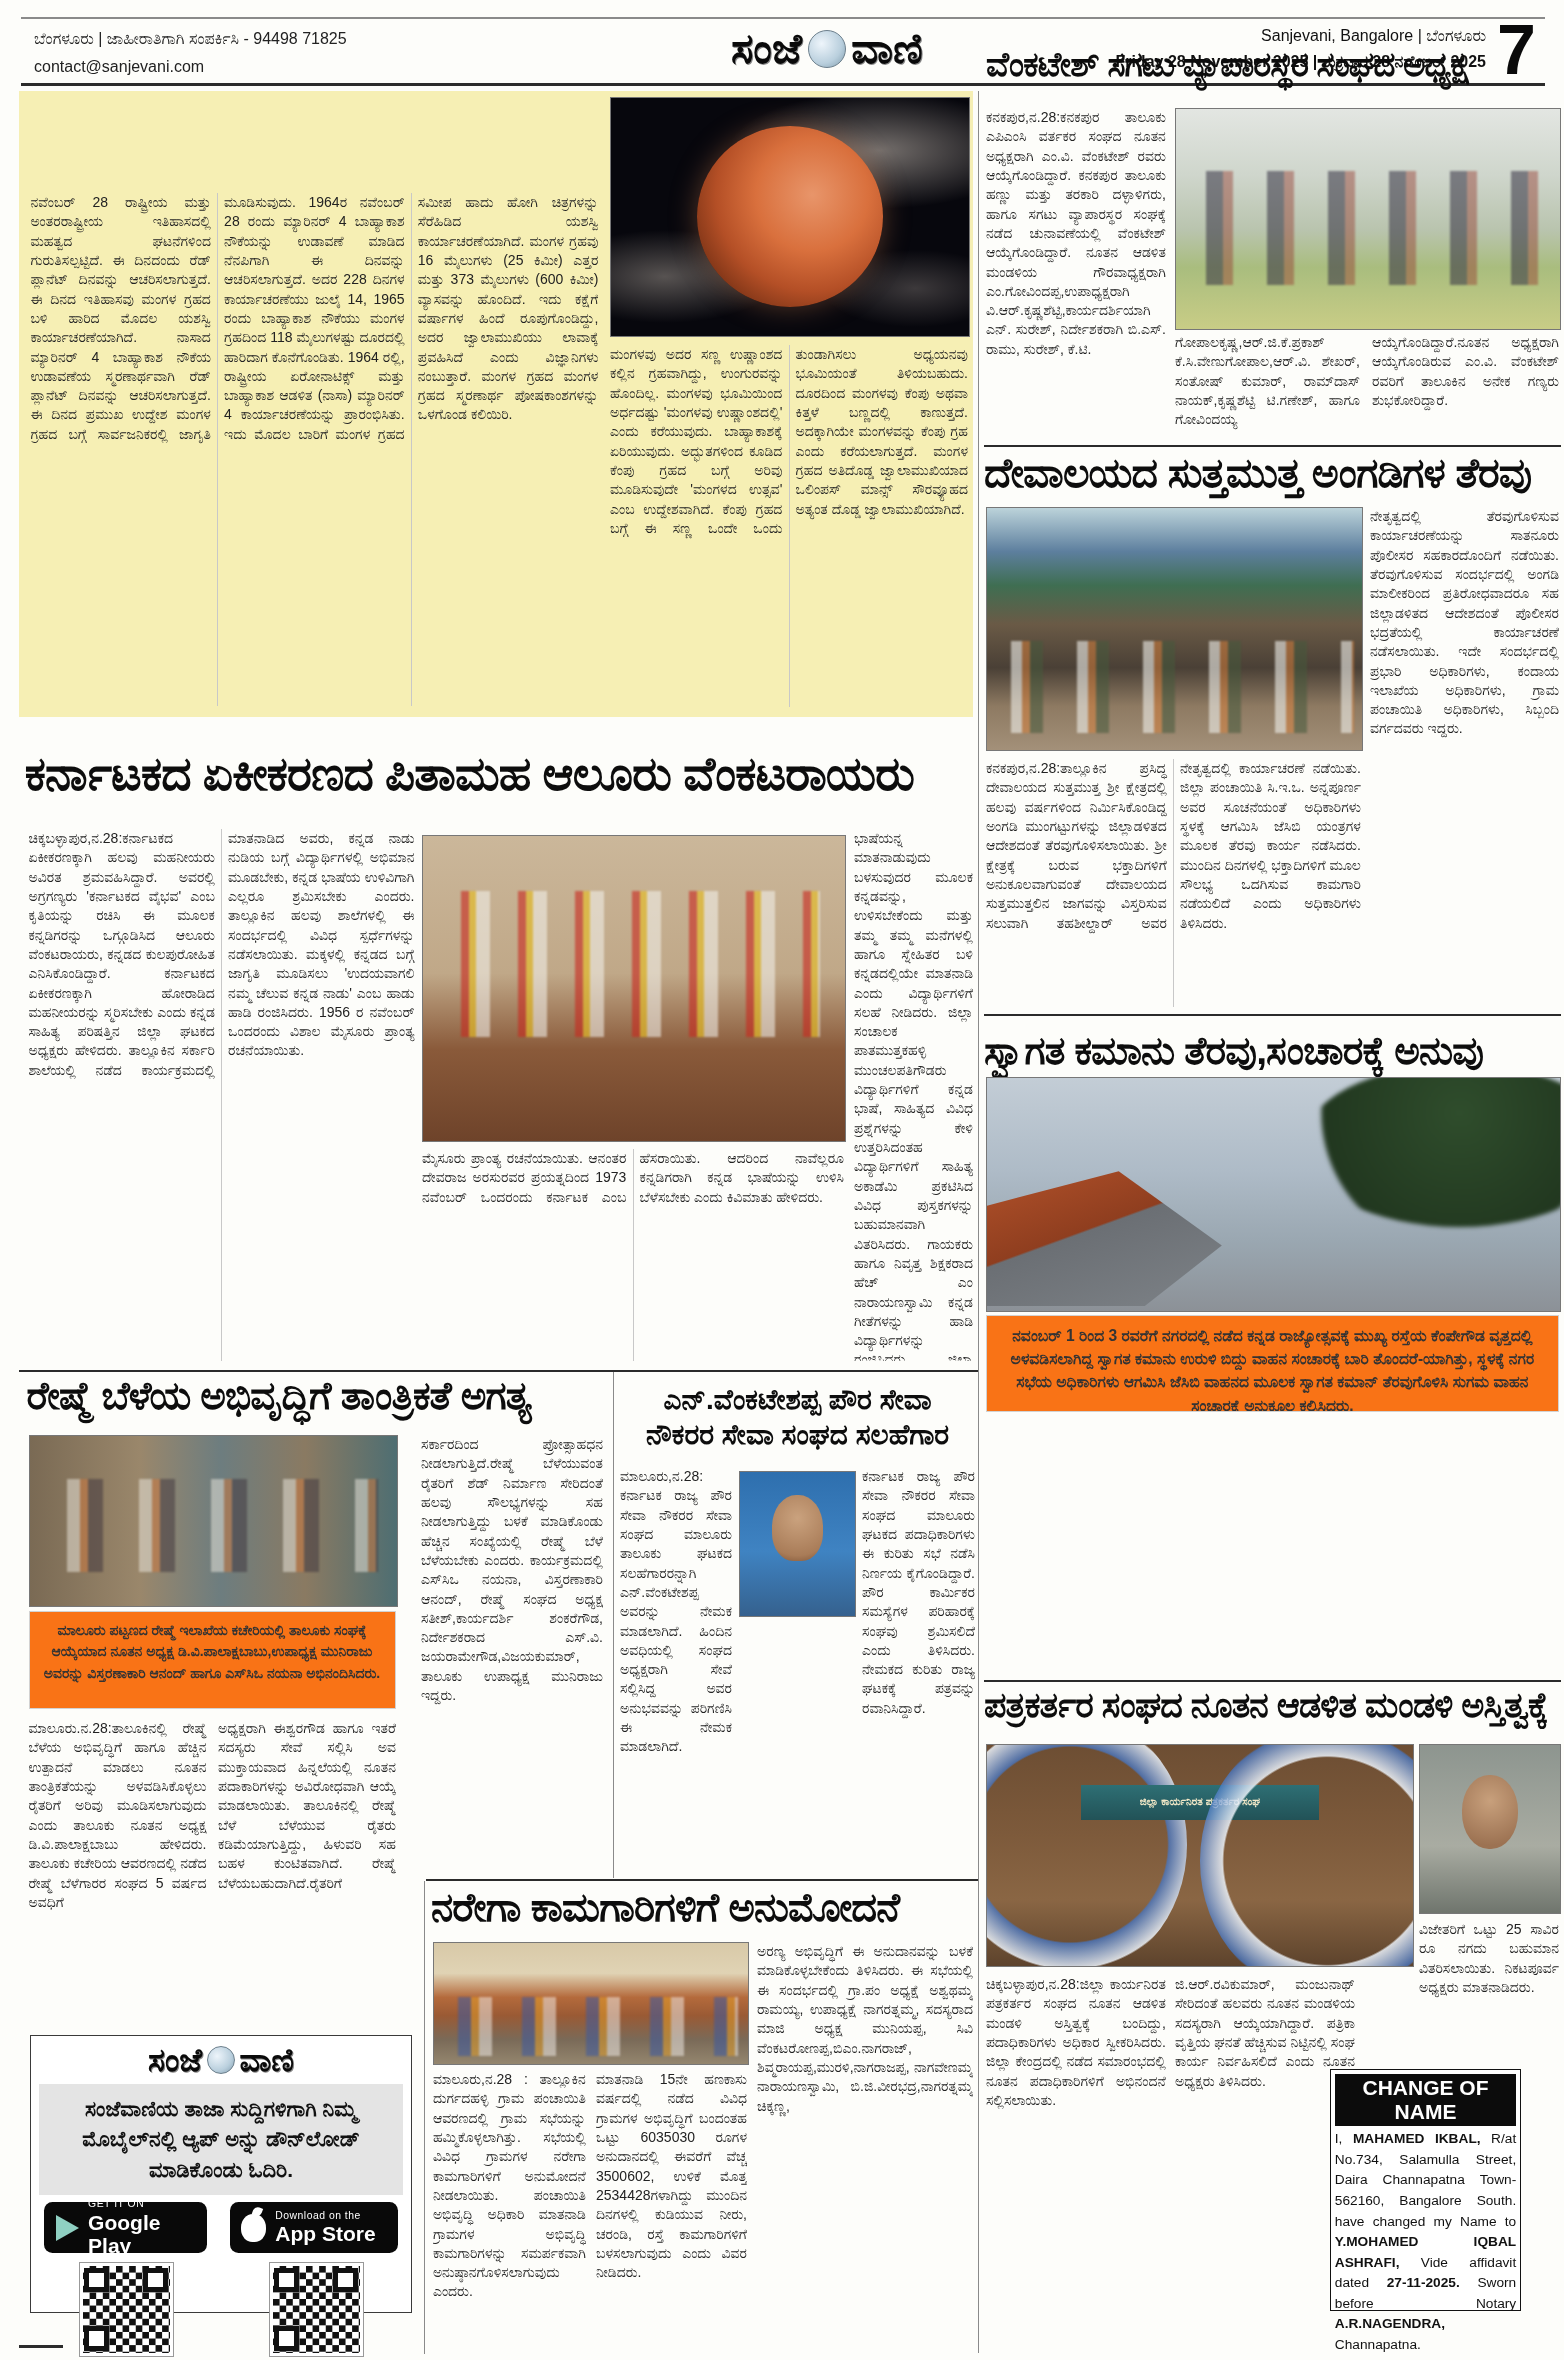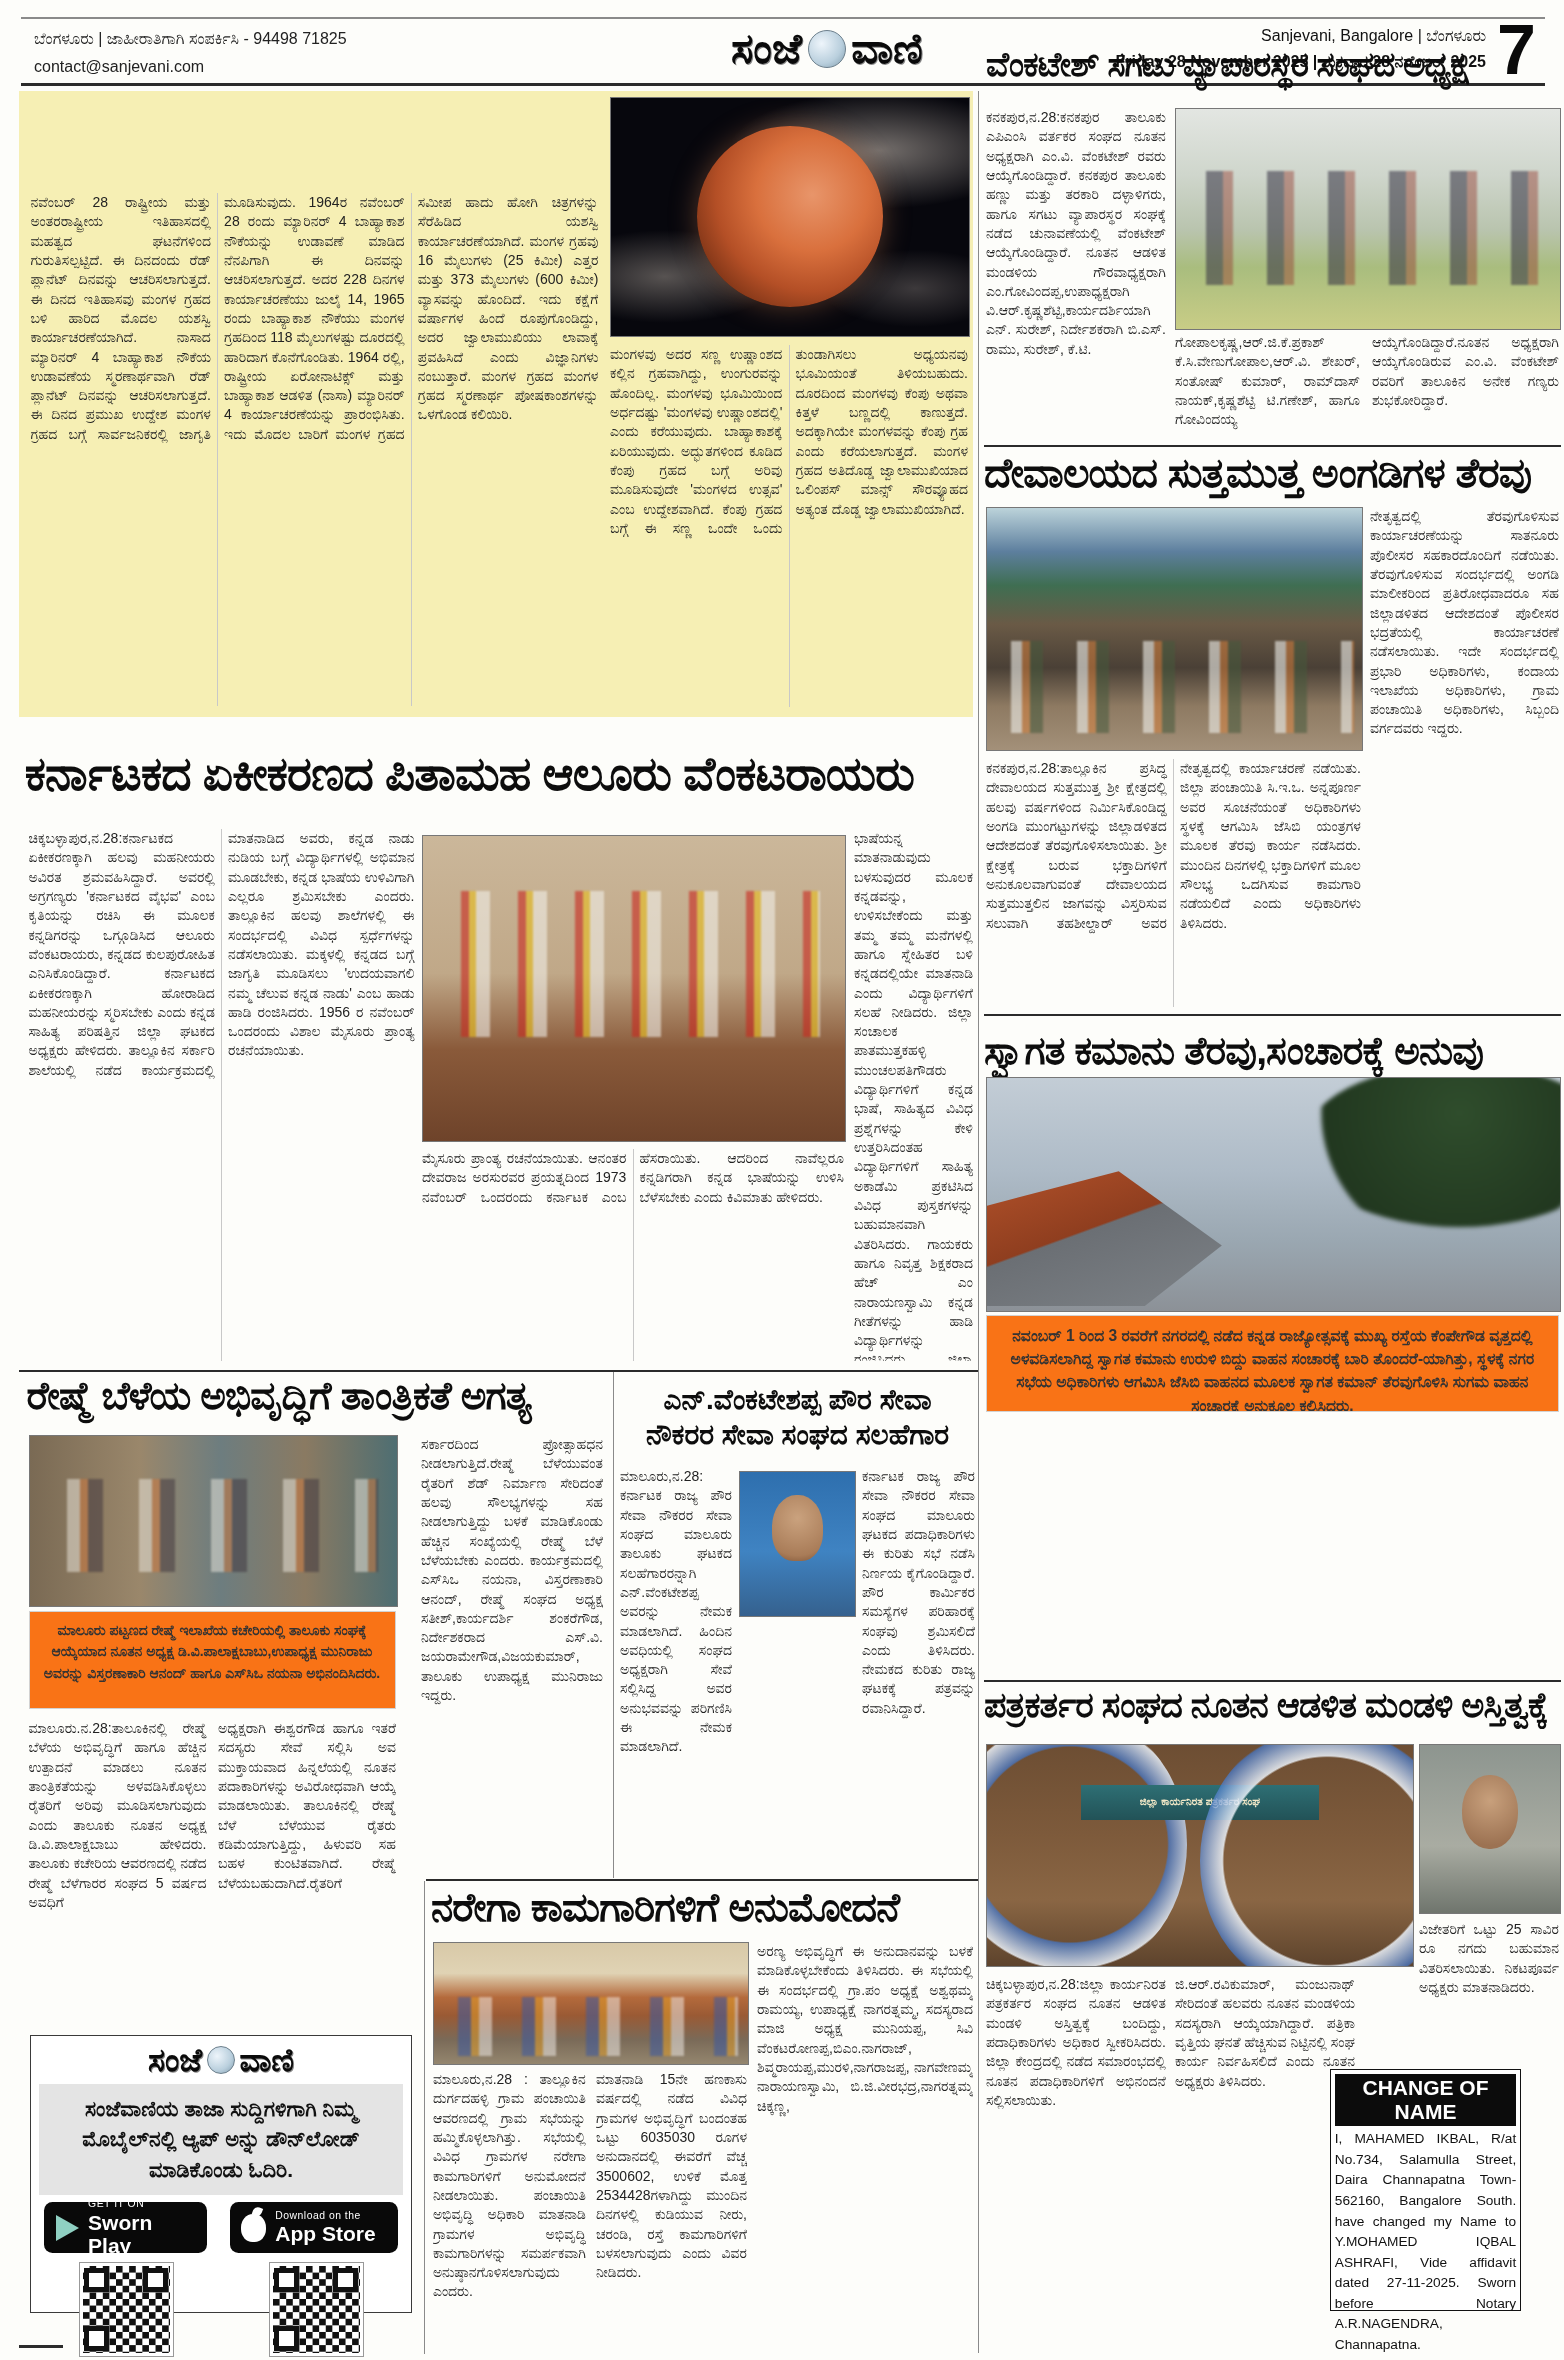--- a/index.html
+++ b/index.html
@@ -92,21 +92,21 @@
   .qr{background:
       repeating-conic-gradient(#111 0% 25%, #fff 0% 50%) 0 0/13.2px 13.2px;position:relative;border:3.8px solid #fff;
       outline:0.9px solid #999;}
   .qr i{position:absolute;width:24.6px;height:24.6px;border:5.7px solid #111;background:#fff;box-sizing:border-box;}
   .qr i.tl{left:1.9px;top:1.9px;} .qr i.tr{right:1.9px;top:1.9px;} .qr i.bl{left:1.9px;bottom:1.9px;}
   
   #con-box{border:1.9px solid #111;background:#fff;padding:3.8px;box-sizing:border-box;}
   #con-head{background:#0c0c0c;color:#fff;font-weight:bold;font-size:21px;text-align:center;
       letter-spacing:0;padding:1.9px 0;}
   #con-body{font-size:13.7px;line-height:1.5;text-align:justify;color:#111;padding-top:3.8px;}
-  #con-body b{font-weight:normal;}
+  #con-body b{font-weight:bold;}
 </style>
 </head>
 <body>
 
 <div id="page">
 
   <div class="abs hair" style="left:21px;top:17px;width:1524px;height:1.9px;"></div>
   <div class="abs" id="hdr-contact" style="left:34px;top:24.6px;width:492px;">
     <div>ಬೆಂಗಳೂರು  |  ಜಾಹೀರಾತಿಗಾಗಿ ಸಂಪರ್ಕಿಸಿ - 94498 71825</div>
     <div>contact@sanjevani.com</div>
@@ -219,21 +219,21 @@
       <span class="mast-txt" style="font-size:32px;">ಸಂಜೆ</span>
       <span class="mast-orb" style="width:28px;height:28px;"></span>
       <span class="mast-txt" style="font-size:32px;">ವಾಣಿ</span>
     </div>
     <div class="promo-grey" style="margin:5.7px 7.6px;">ಸಂಜೆವಾಣಿಯ ತಾಜಾ ಸುದ್ದಿಗಳಿಗಾಗಿ ನಿಮ್ಮ ಮೊಬೈಲ್‌ನಲ್ಲಿ ಆ್ಯಪ್ ಅನ್ನು ಡೌನ್‌ಲೋಡ್ ಮಾಡಿಕೊಂಡು ಓದಿರಿ.</div>
     <div style="display:flex;justify-content:space-between;padding:1.9px 13.2px;">
       <div class="badge" style="width:163px;">
         <span class="play-tri"></span>
         <span>
           <div class="tag">GET IT ON</div>
-          <div class="store">Sworn Play</div>
+          <div class="store">Google Play</div>
         </span>
       </div>
       <div class="badge" style="width:168px;">
         <span class="apple-glyph"></span>
         <span>
           <div class="tag">Download on the</div>
           <div class="store">App Store</div>
         </span>
       </div>
     </div>

